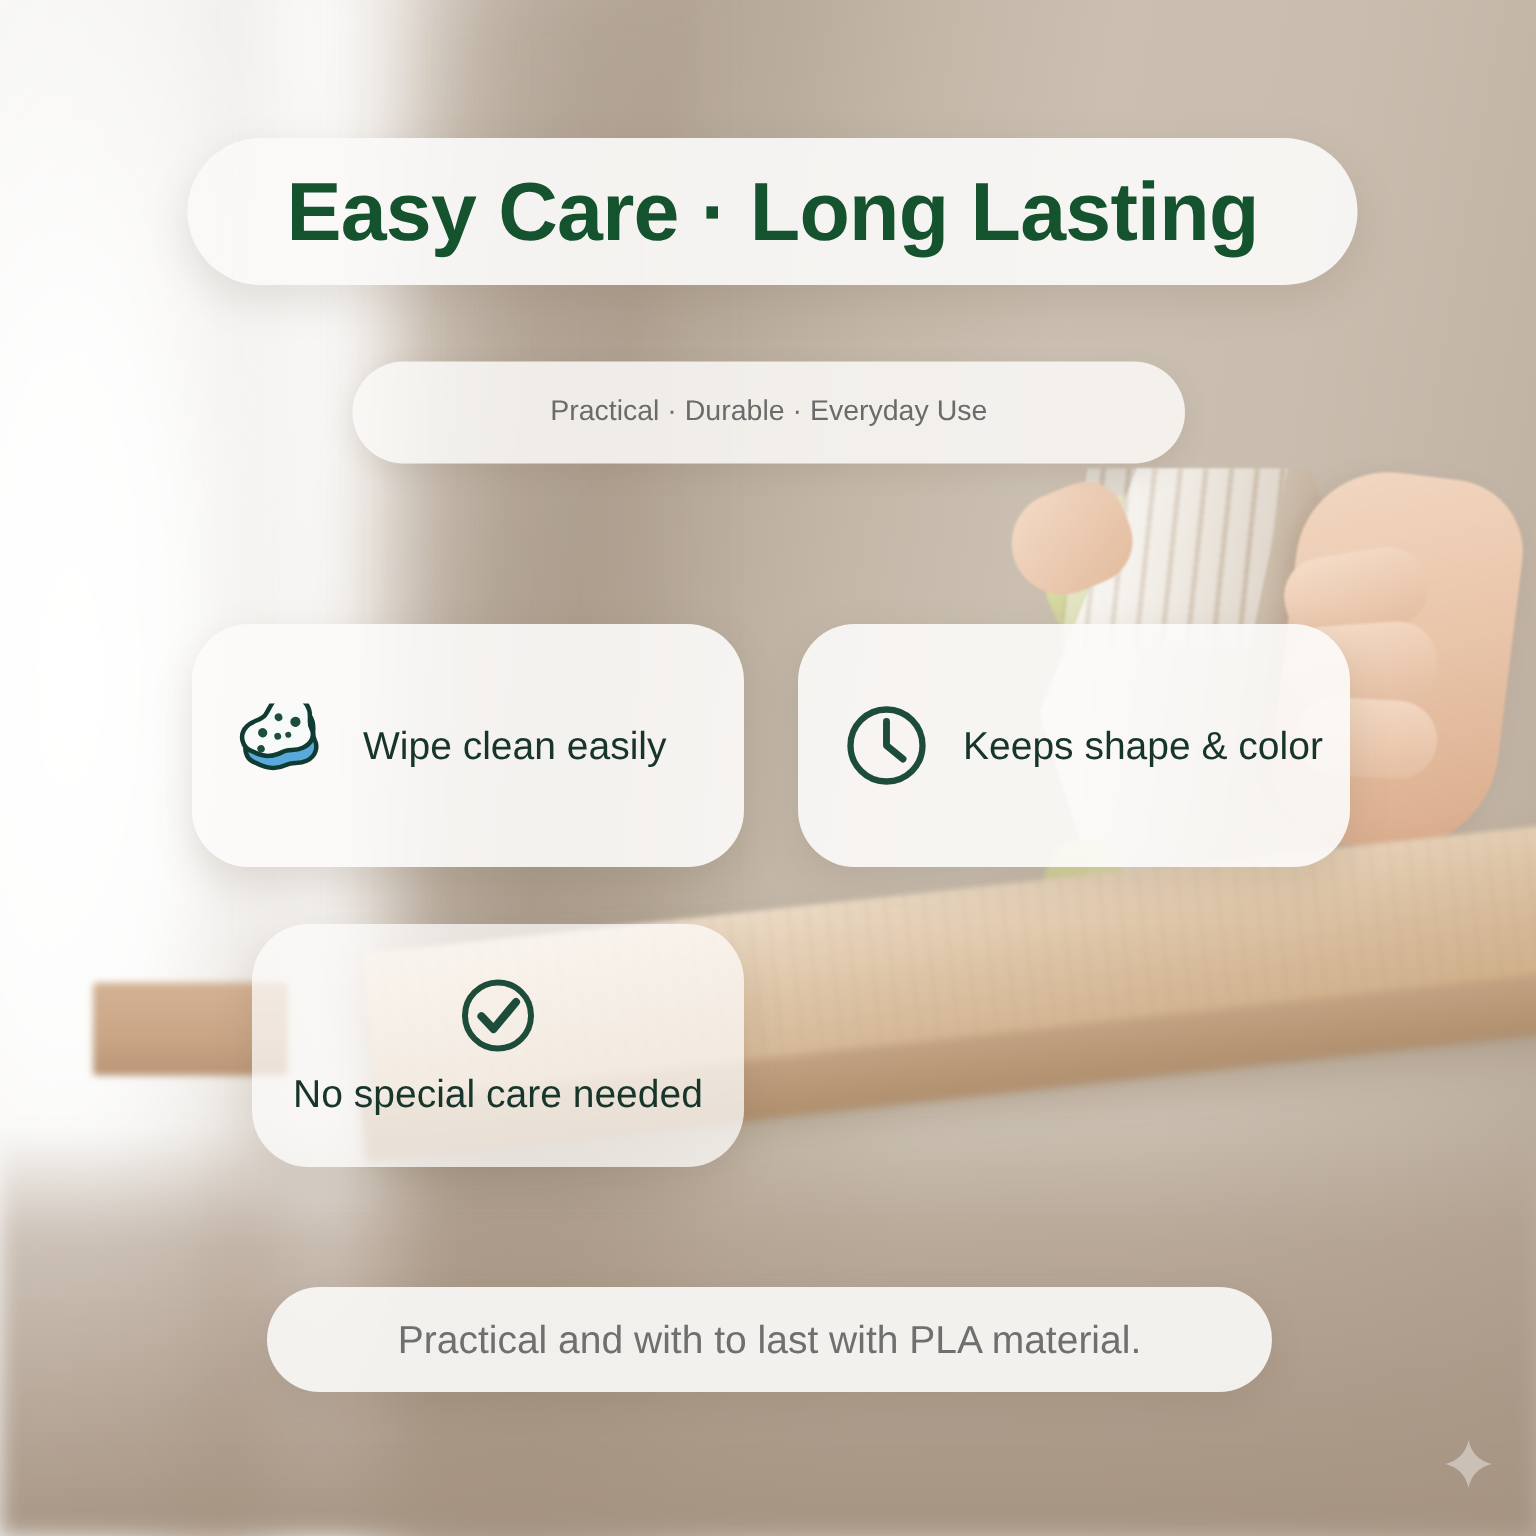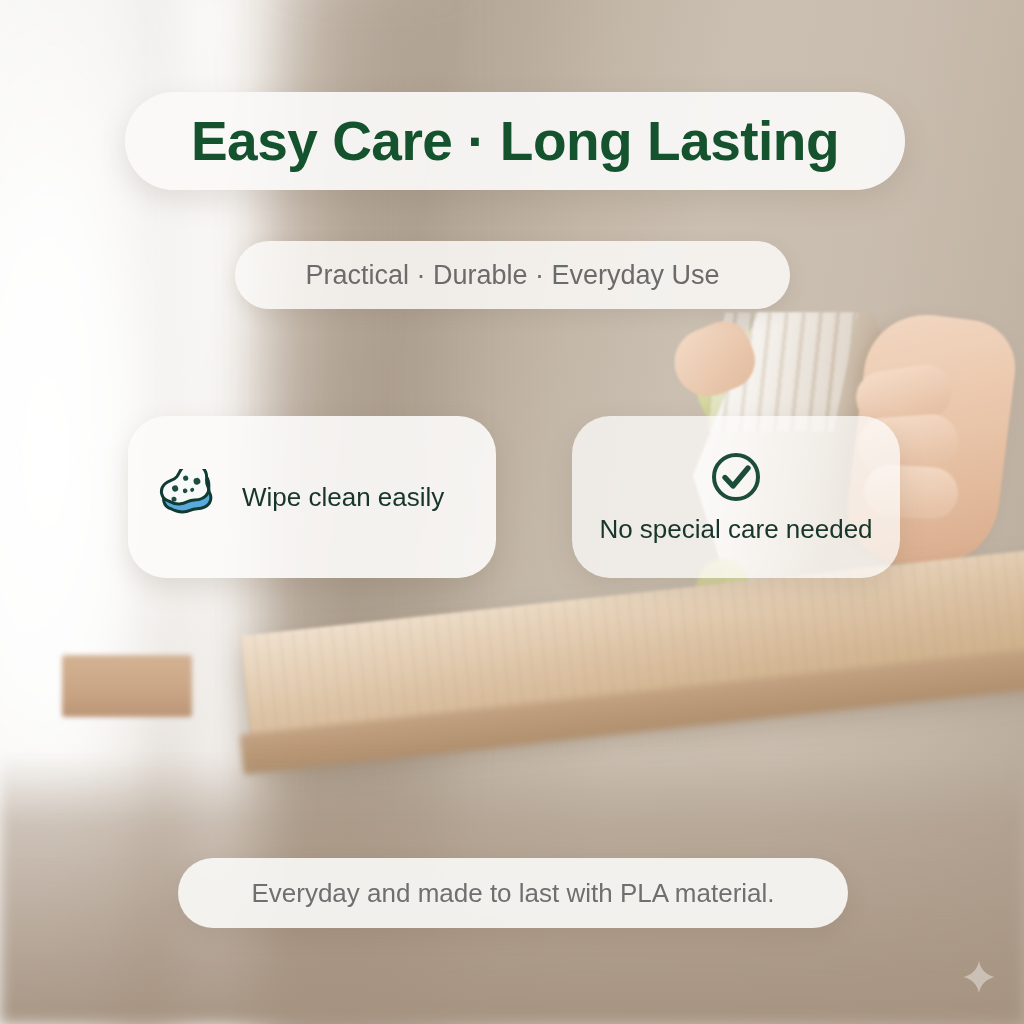--- a/index.html
+++ b/index.html
@@ -152,21 +152,21 @@
     font-size:55px; font-weight:bold; color:#14532d; letter-spacing:-.5px; white-space:nowrap;
   }
 
   .pill-sub {
     position:absolute; left:235px; top:241px; width:555px; height:68px;
     background:rgba(250,249,247,.86);
     border-radius:34px;
     display:flex; align-items:center; justify-content:center;
     box-shadow:0 6px 18px rgba(110,92,72,.12);
   }
-  .pill-sub .t { font-size:27px; color:#6b6b6b; white-space:nowrap;text-align:right; }
+  .pill-sub .t { font-size:19px; color:#6b6b6b; white-space:nowrap;text-align:right; }
 
   .grid {
     position:absolute; left:128px; top:416px; width:772px; height:362px;
     display:grid;
     grid-template-columns:368px 368px;
     grid-template-rows:162px 162px;
     column-gap:36px; row-gap:38px;
   }
   .card {
     border-radius:38px;
@@ -248,35 +248,44 @@
             <circle cx="29" cy="21" r="2.3" fill="#1d4d3e"></circle>
             <circle cx="16" cy="26" r="2.5" fill="#1d4d3e"></circle>
             <circle cx="36" cy="22" r="2.0" fill="#1d4d3e"></circle>
           </g>
         </svg>
       </span>
       <span class="label">Wipe clean easily</span>
     </div>
 
 
+    <div class="card">
+      <span class="icon">
+        <svg width="58" height="58" viewBox="0 0 58 58">
+          <circle cx="29" cy="29" r="24" fill="none" stroke="#1d4d3a" stroke-width="4.2"></circle>
+          <path d="M29 13v16l11 9" fill="none" stroke="#1d4d3a" stroke-width="4.6" stroke-linecap="round" stroke-linejoin="round"></path>
+        </svg>
+      </span>
+      <span class="label">Keeps shape &amp; color</span>
+    </div>
 
     <div class="card translucent stacked">
       <span class="icon">
         <svg width="54" height="54" viewBox="0 0 54 54">
           <circle cx="27" cy="27" r="22" fill="none" stroke="#1d4d3a" stroke-width="4"></circle>
           <path d="M16 27.5l8 8.5L39 18" fill="none" stroke="#1d4d3a" stroke-width="5.4" stroke-linecap="round" stroke-linejoin="round"></path>
         </svg>
       </span>
       <span class="label">No special care needed</span>
     </div>
 
   </div>
 
   <div class="pill-foot">
-    <span class="t">Everyday and made to last with PLA material.</span>
+    <span class="t">Practical and with to last with PLA material.</span>
   </div>
 
   <span class="sparkle">
     <svg width="34" height="34" viewBox="0 0 34 34">
       <path d="M17 1c1.6 8.4 7 13.8 15.4 16C24 19.2 18.6 24.6 17 33c-1.6-8.4-7-13.8-15.4-16C10 14.8 15.4 9.4 17 1z" fill="#ffffff" fill-opacity=".72"></path>
     </svg>
   </span>
 
 </div>
 

